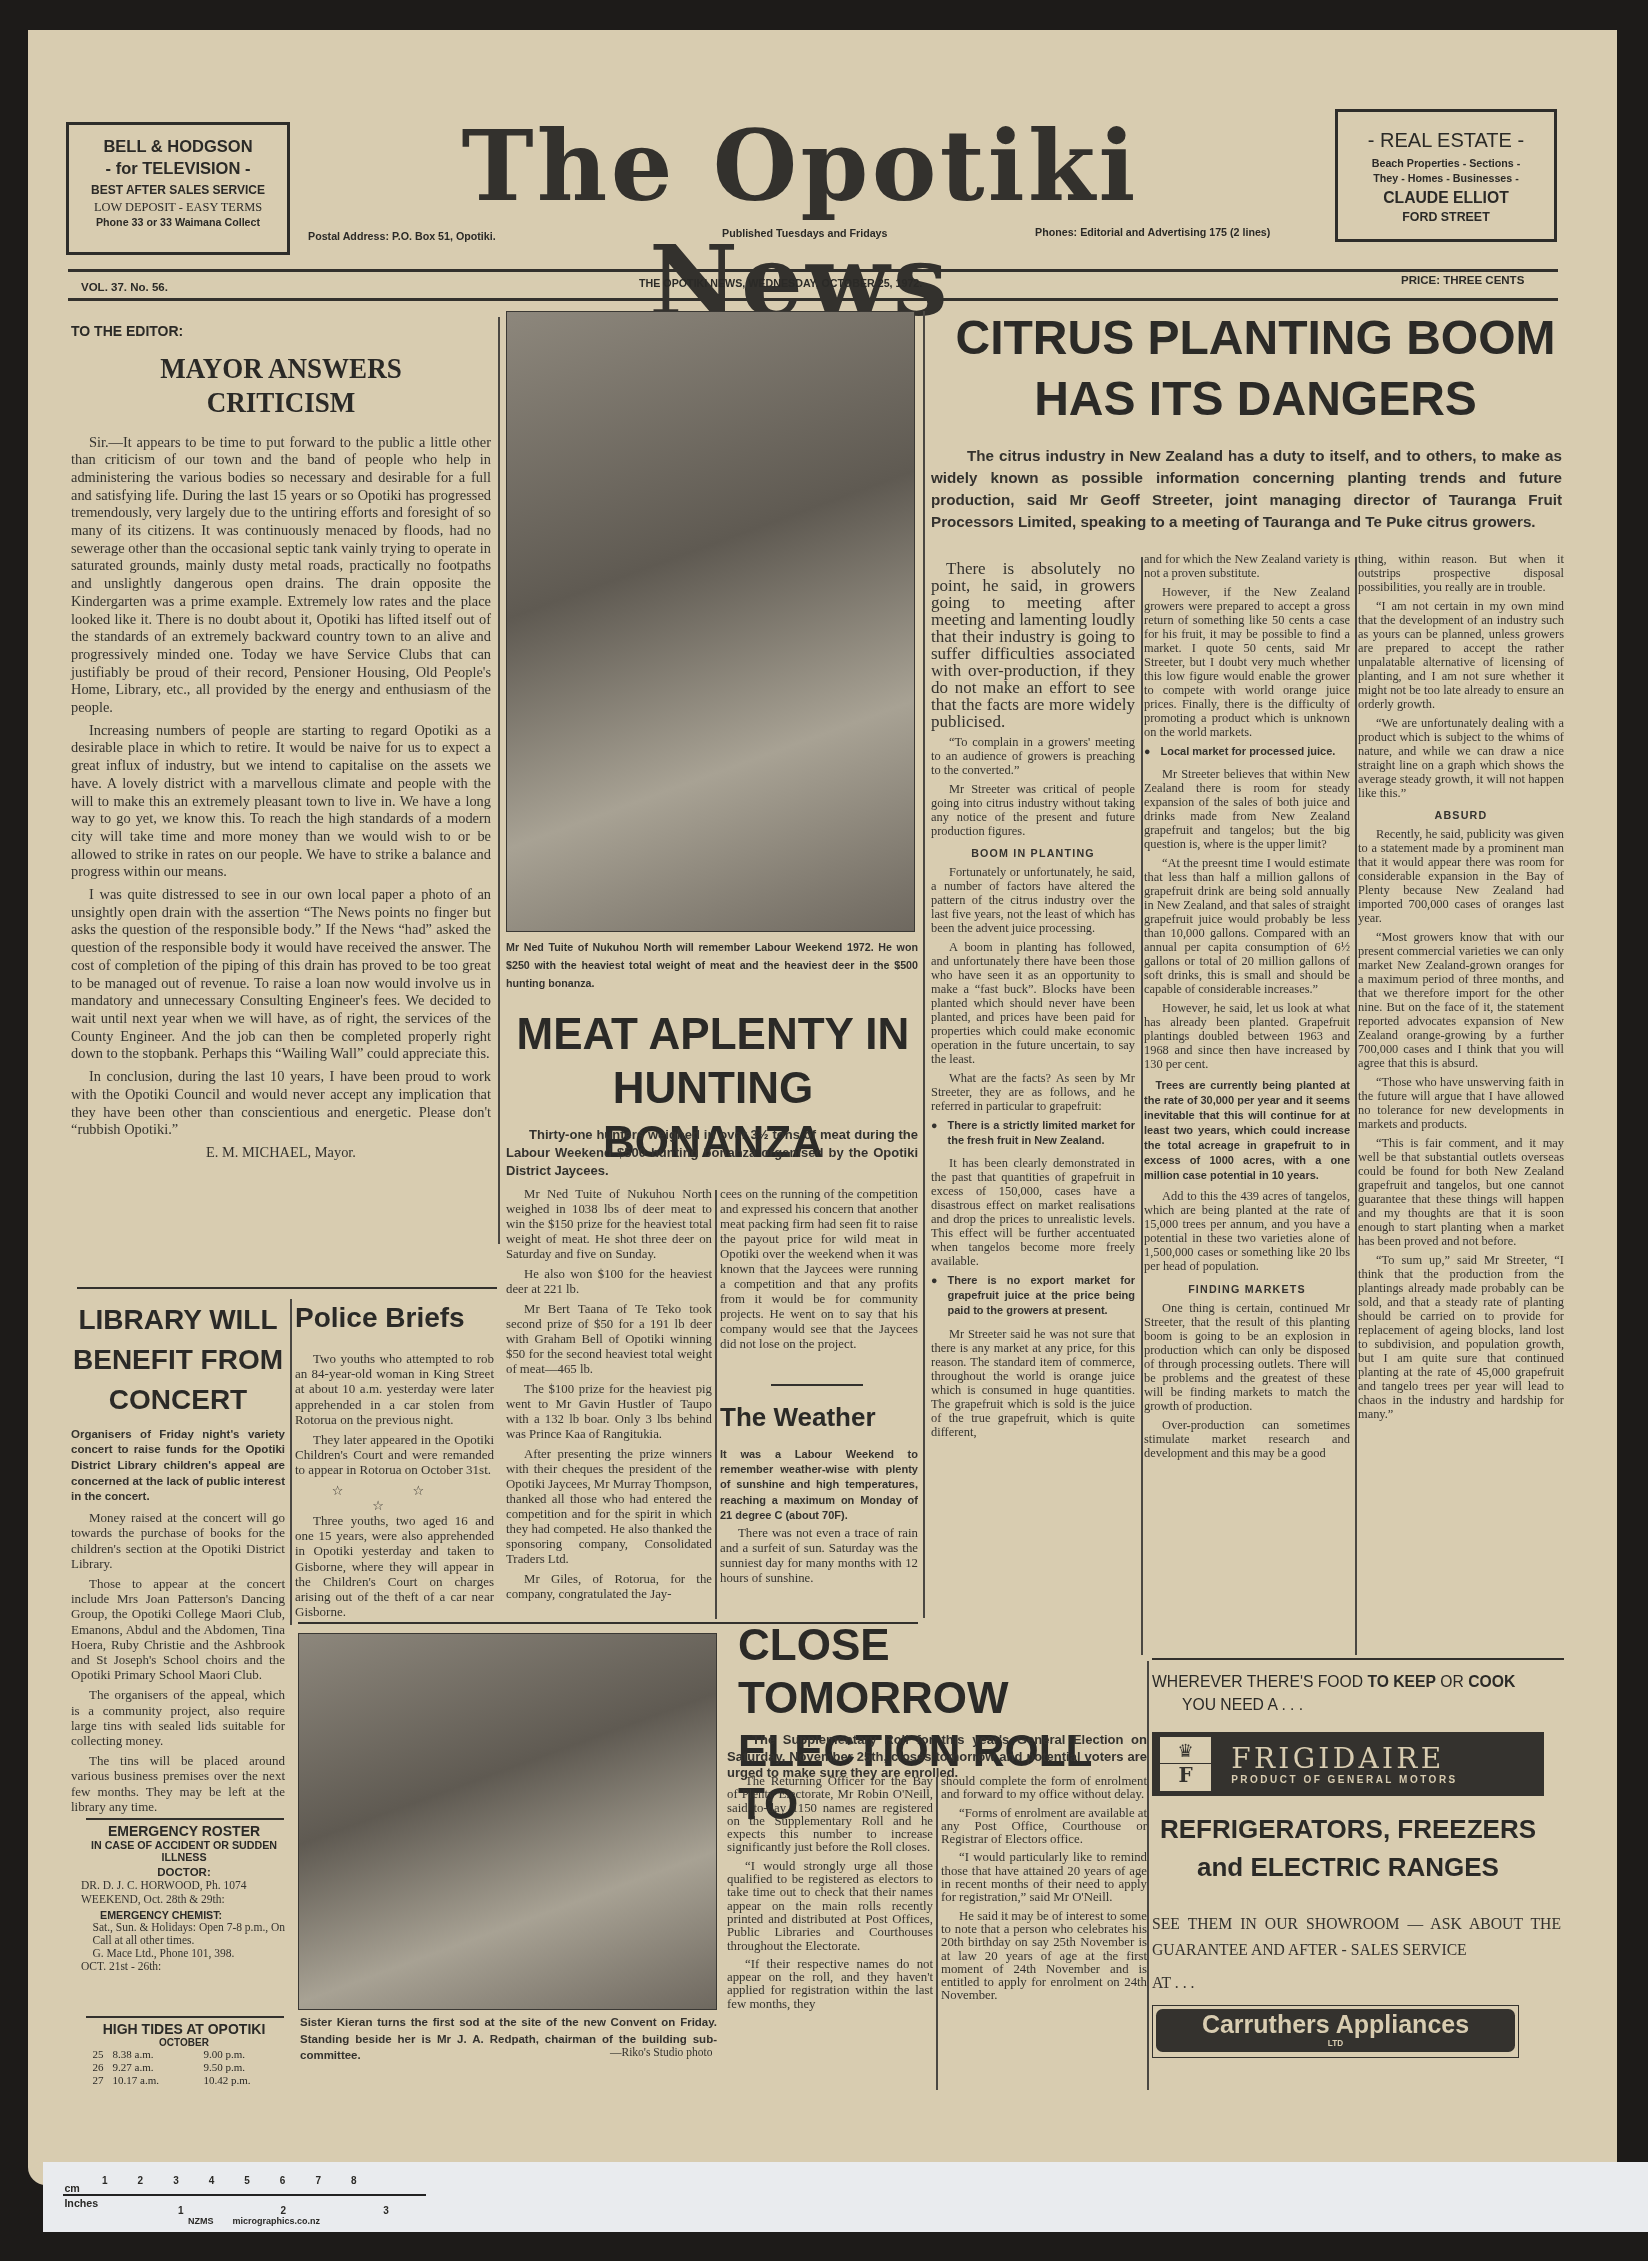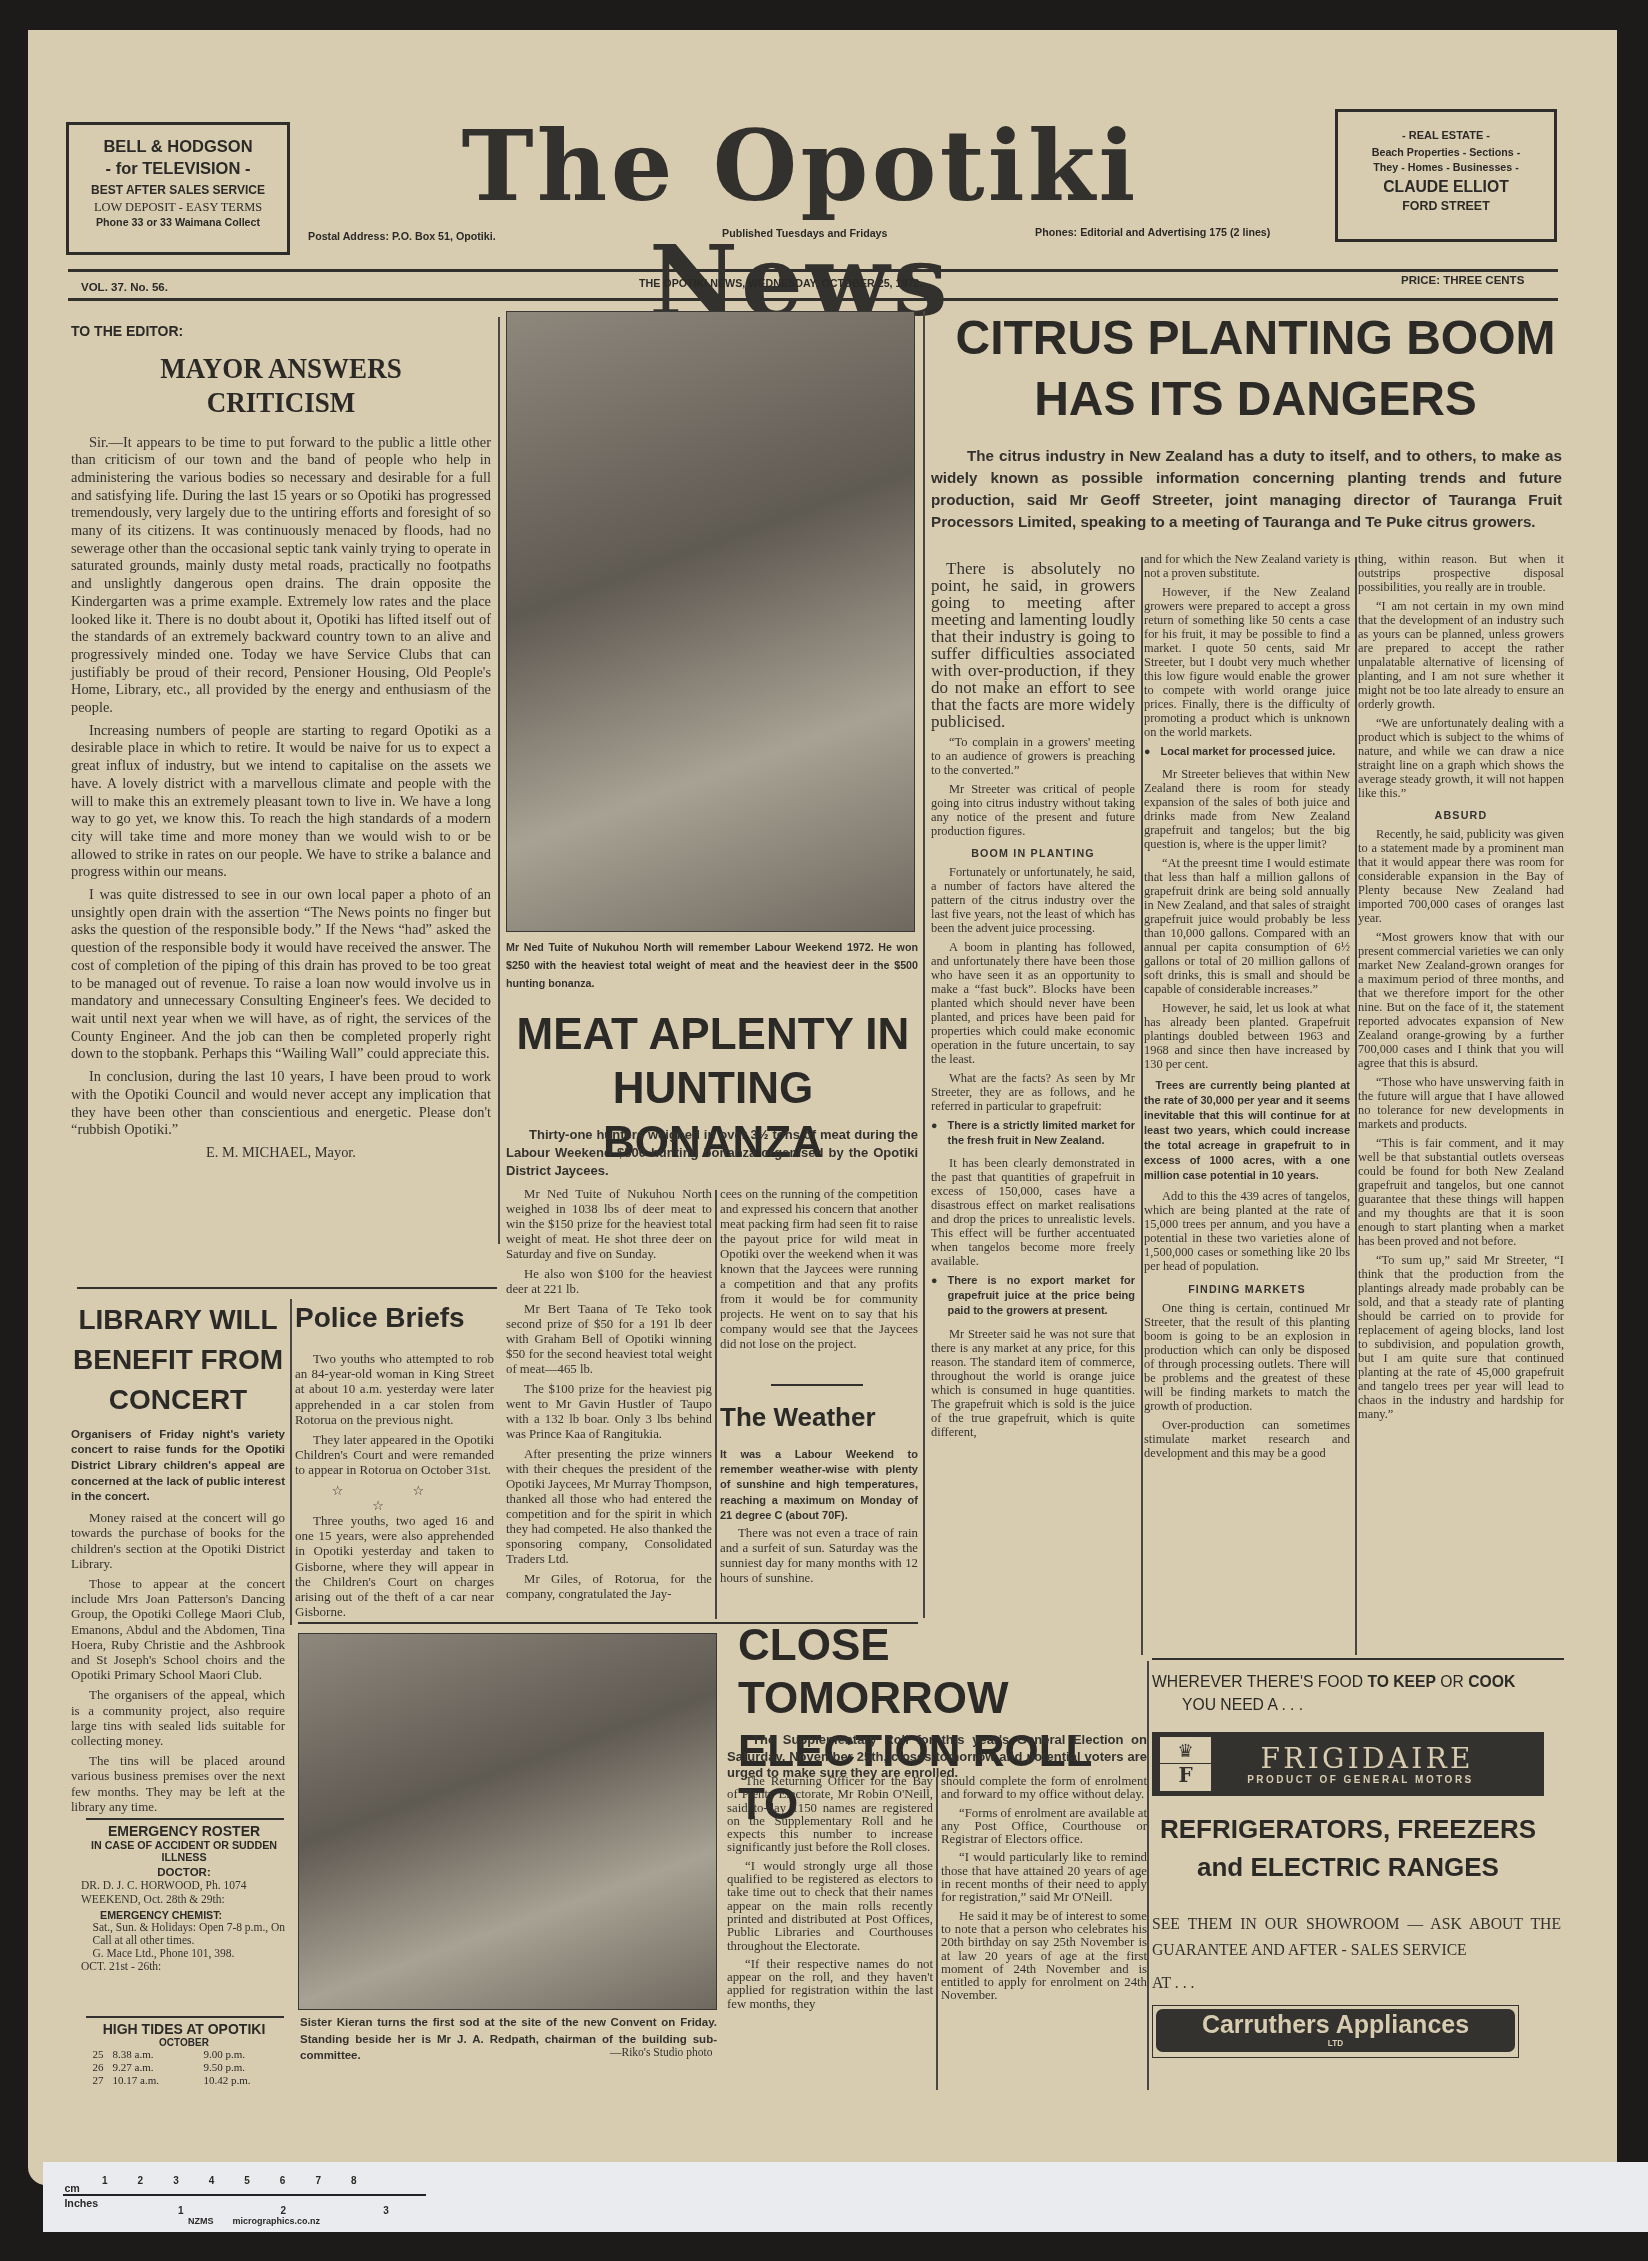--- a/index.html
+++ b/index.html
@@ -33,21 +33,21 @@
   <div style="font-family:'Liberation Serif',serif;font-size:12.4px;margin-top:3.3px;">LOW DEPOSIT - EASY TERMS</div>
   <div style="font-weight:bold;font-size:10.7px;margin-top:1.6px;">Phone 33 or 33 Waimana Collect</div>
 </div>
 
 <div class="abs" style="left:363px;top:109px;width:874px;text-align:center;font-family:'DejaVu Serif',serif;font-weight:bold;font-size:97px;line-height:115px;color:#33312d;letter-spacing:3.3px;">The Opotiki News</div>
 <div class="abs sans" style="left:308px;top:230px;font-size:10.7px;font-weight:bold;">Postal Address: P.O. Box 51, Opotiki.</div>
 <div class="abs sans" style="left:722px;top:227px;font-size:10.7px;font-weight:bold;">Published Tuesdays and Fridays</div>
 <div class="abs sans" style="left:1035px;top:226px;font-size:10.7px;font-weight:bold;">Phones: Editorial and Advertising 175 (2 lines)</div>
 
 <div class="abs box center sans" style="left:1335px;top:109px;width:222px;height:133px;padding-top:16.5px;">
-  <div style="font-weight:bold;font-size:11px;">- REAL ESTATE -</div>
+  <div style="font-weight:normal;font-size:20px;">- REAL ESTATE -</div>
   <div style="font-weight:bold;font-size:10.7px;margin-top:5px;">Beach Properties - Sections -</div>
   <div style="font-weight:bold;font-size:10.7px;margin-top:3.3px;">They - Homes - Businesses -</div>
   <div style="font-weight:bold;font-size:15.7px;margin-top:5px;">CLAUDE ELLIOT</div>
   <div style="font-weight:bold;font-size:12.4px;margin-top:3.3px;">FORD STREET</div>
 </div>
 
 <div class="rule" style="left:68px;top:269px;width:1490px;height:3.3px;"></div>
 <div class="abs sans" style="left:81px;top:281px;font-size:11.5px;font-weight:bold;">VOL. 37. No. 56.</div>
 <div class="abs sans" style="left:639px;top:277px;font-size:10.7px;font-weight:bold;">THE OPOTIKI NEWS, WEDNESDAY, OCTOBER 25, 1972.</div>
 <div class="abs sans" style="left:1401px;top:274px;font-size:11.5px;font-weight:bold;">PRICE: THREE CENTS</div>
@@ -227,21 +227,21 @@
     <b>TO KEEP</b>
     <span>OR</span>
     <b>COOK</b>
   </div>
   <div class="sans" style="font-size:15.7px;padding-left:30px;margin-top:5px;">YOU NEED A . . .</div>
   <div style="margin-top:18px;width:392px;height:64px;background:#34322e;display:flex;align-items:center;">
     <div style="width:51px;height:54px;margin-left:8.2px;background:#d8ccb0;display:flex;flex-direction:column;align-items:center;justify-content:center;">
       <span style="font-size:18px;line-height:21.4px;color:#34322e;">♛</span>
       <span style="font-family:'DejaVu Serif',serif;font-weight:bold;font-size:20px;line-height:23px;color:#34322e;border-top:1.6px solid #34322e;width:100%;text-align:center;">F</span>
     </div>
-    <div style="margin-left:36px;color:#d8ccb0;text-align:right;">
+    <div style="margin-left:20px;color:#d8ccb0;">
       <div style="font-family:'DejaVu Serif',serif;font-size:28px;letter-spacing:3.3px;line-height:31px;">FRIGIDAIRE</div>
       <div class="sans" style="font-weight:bold;font-size:10px;letter-spacing:2.5px;">PRODUCT OF GENERAL MOTORS</div>
     </div>
   </div>
   <div class="cond center" style="font-size:26px;margin-top:18px;width:392px;">REFRIGERATORS, FREEZERS</div>
   <div class="cond center" style="font-size:26px;margin-top:6.6px;width:392px;">and ELECTRIC RANGES</div>
   <div class="body" style="font-size:15.7px;line-height:26px;margin-top:28px;width:409px;">SEE THEM IN OUR SHOWROOM — ASK ABOUT THE GUARANTEE AND AFTER - SALES SERVICE</div>
   <div class="body" style="font-size:15.7px;margin-top:11.5px;">AT . . .</div>
   <div style="margin-top:13px;width:367px;height:53px;border:1.6px solid #34322e;padding:3.3px;box-sizing:border-box;">
     <div style="background:#34322e;border-radius:6.6px;height:43px;color:#d8ccb0;text-align:center;">

